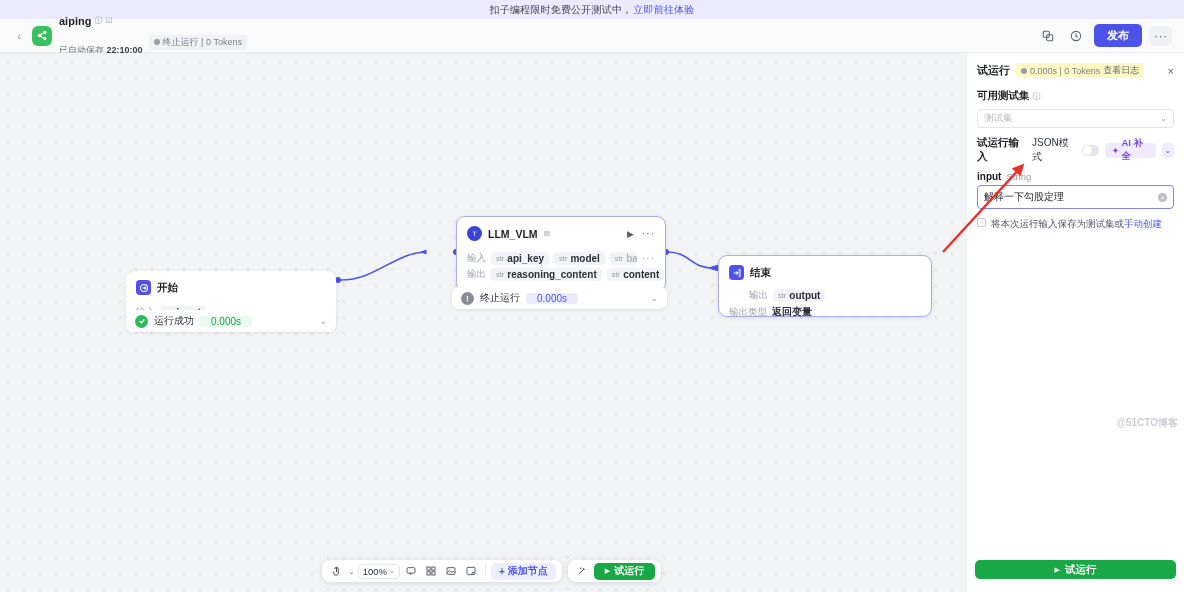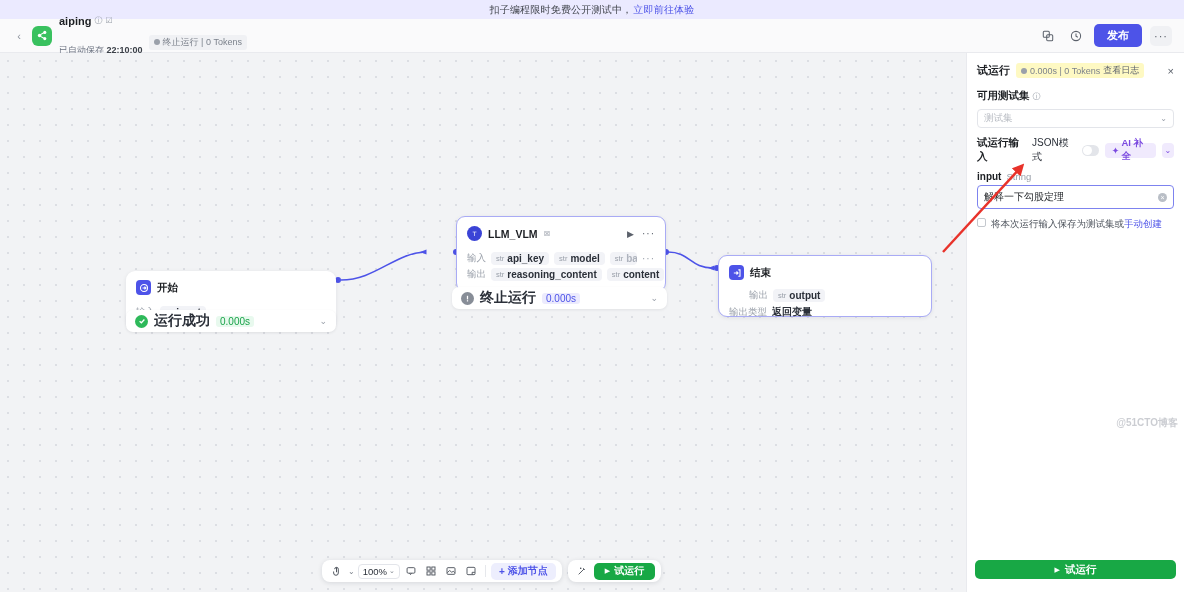--- a/index.html
+++ b/index.html
@@ -104,22 +104,22 @@
 
   
   .statusbar {
     position: absolute; background: #fff; border-radius: 7px;
     box-shadow: 0 1px 3px rgba(20,24,40,.08);
     display: flex; align-items: center; padding: 0 9px; gap: 6px;
   }
   .st-ic { width: 13px; height: 13px; border-radius: 50%; display: flex; align-items: center; justify-content: center; flex: none; }
   .st-ok { background: #2eb95a; }
   .st-stop { background: #878d97; }
-  .st-text { font-size: 14px; font-weight: bold; color: #2b3039; }
-  .st-time { font-size: 10px; border-radius: 3px; padding: 0px 4px; }
+  .st-text { font-size: 10px; font-weight: normal; color: #2b3039; }
+  .st-time { font-size: 10px; border-radius: 3px; padding: 0px 11px; }
   .st-time.green { background: #e8f9ee; color: #1aa34a; }
   .st-time.purple { background: #ecebfd; color: #4d53e8; }
   .st-chev { margin-left: auto; color: #9aa0aa; font-size: 9px; }
 
   
   .toolbar {
     position: absolute; left: 322px; top: 560px;
     display: flex; align-items: center; gap: 6px;
   }
   .tb-group {

